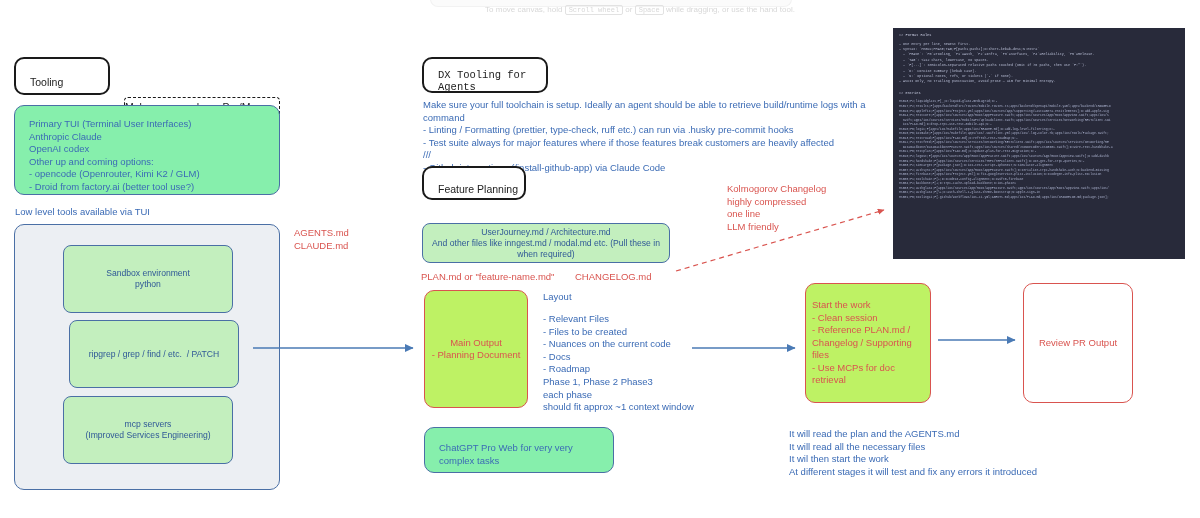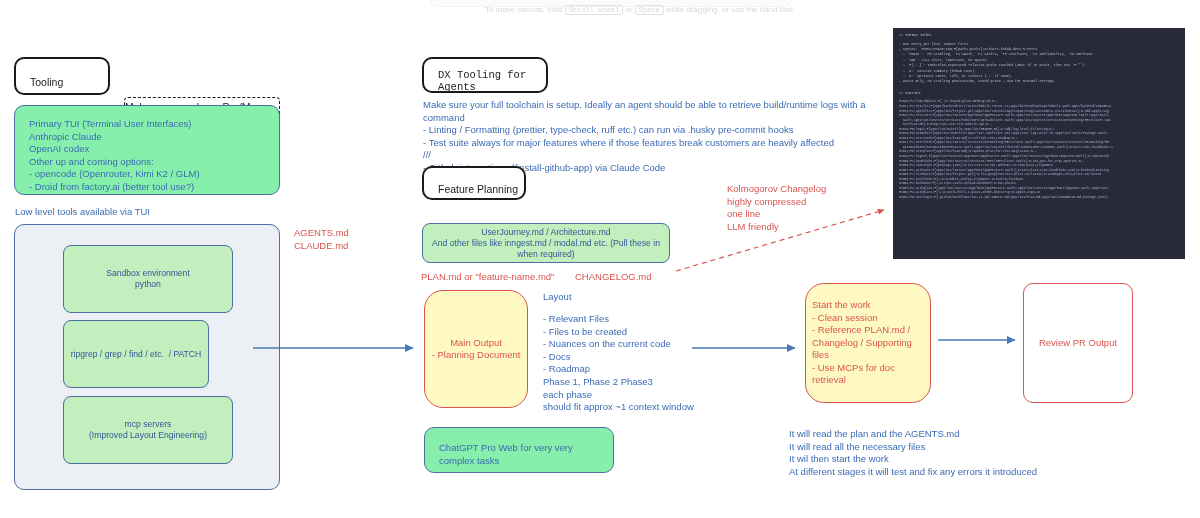--- a/index.html
+++ b/index.html
@@ -91,22 +91,22 @@
     border-radius: 8px;
     background: #c3efbe;
     box-sizing: border-box;
     display: flex;
     align-items: center;
     justify-content: center;
     text-align: center;
   }
   .red-box {
     border: 1.3px solid #d9544f;
-    border-radius: 19px;
-    background: #fef9c3;
+    border-radius: 10px;
+    background: #bef264;
     box-sizing: border-box;
     display: flex;
     align-items: center;
   }
   .red-box-white {
     border: 1.3px solid #d9544f;
     border-radius: 10px;
     background: #ffffff;
     box-sizing: border-box;
     display: flex;
@@ -208,26 +208,26 @@
 
   <div class="abs blue-text" style="left:15px; top:206px;">Low level tools available via TUI</div>
 
   <div class="abs grey-blue-box" style="left:14px; top:224px; width:266px; height:266px;">
   </div>
 
   <div class="abs green-box" style="left:63px; top:245px; width:170px; height:68px;">
     <div class="green-label">Sandbox environment
 python</div>
   </div>
-  <div class="abs green-box" style="left:63px; top:320px; width:146px; height:68px;text-align:right;">
+  <div class="abs green-box" style="left:69px; top:320px; width:170px; height:68px;text-align:right;">
     <div class="green-label">ripgrep / grep / find / etc.  / PATCH</div>
   </div>
   <div class="abs green-box" style="left:63px; top:396px; width:170px; height:68px;">
     <div class="green-label">mcp servers
-(Improved Layout Engineering)</div>
+(Improved Services Engineering)</div>
   </div>
 
   <div class="abs red-text" style="left:294px; top:227px;">AGENTS.md
 CLAUDE.md</div>
 
   <div class="abs pill-box" style="left:422px; top:57px; width:126px; height:36px;font-family:Liberation Mono, monospace;">
     <span>DX Tooling for Agents</span>
   </div>
 
   <div class="abs blue-text" style="left:423px; top:99px; width:470px;">Make sure your full toolchain is setup. Ideally an agent should be able to retrieve build/runtime logs with a command

